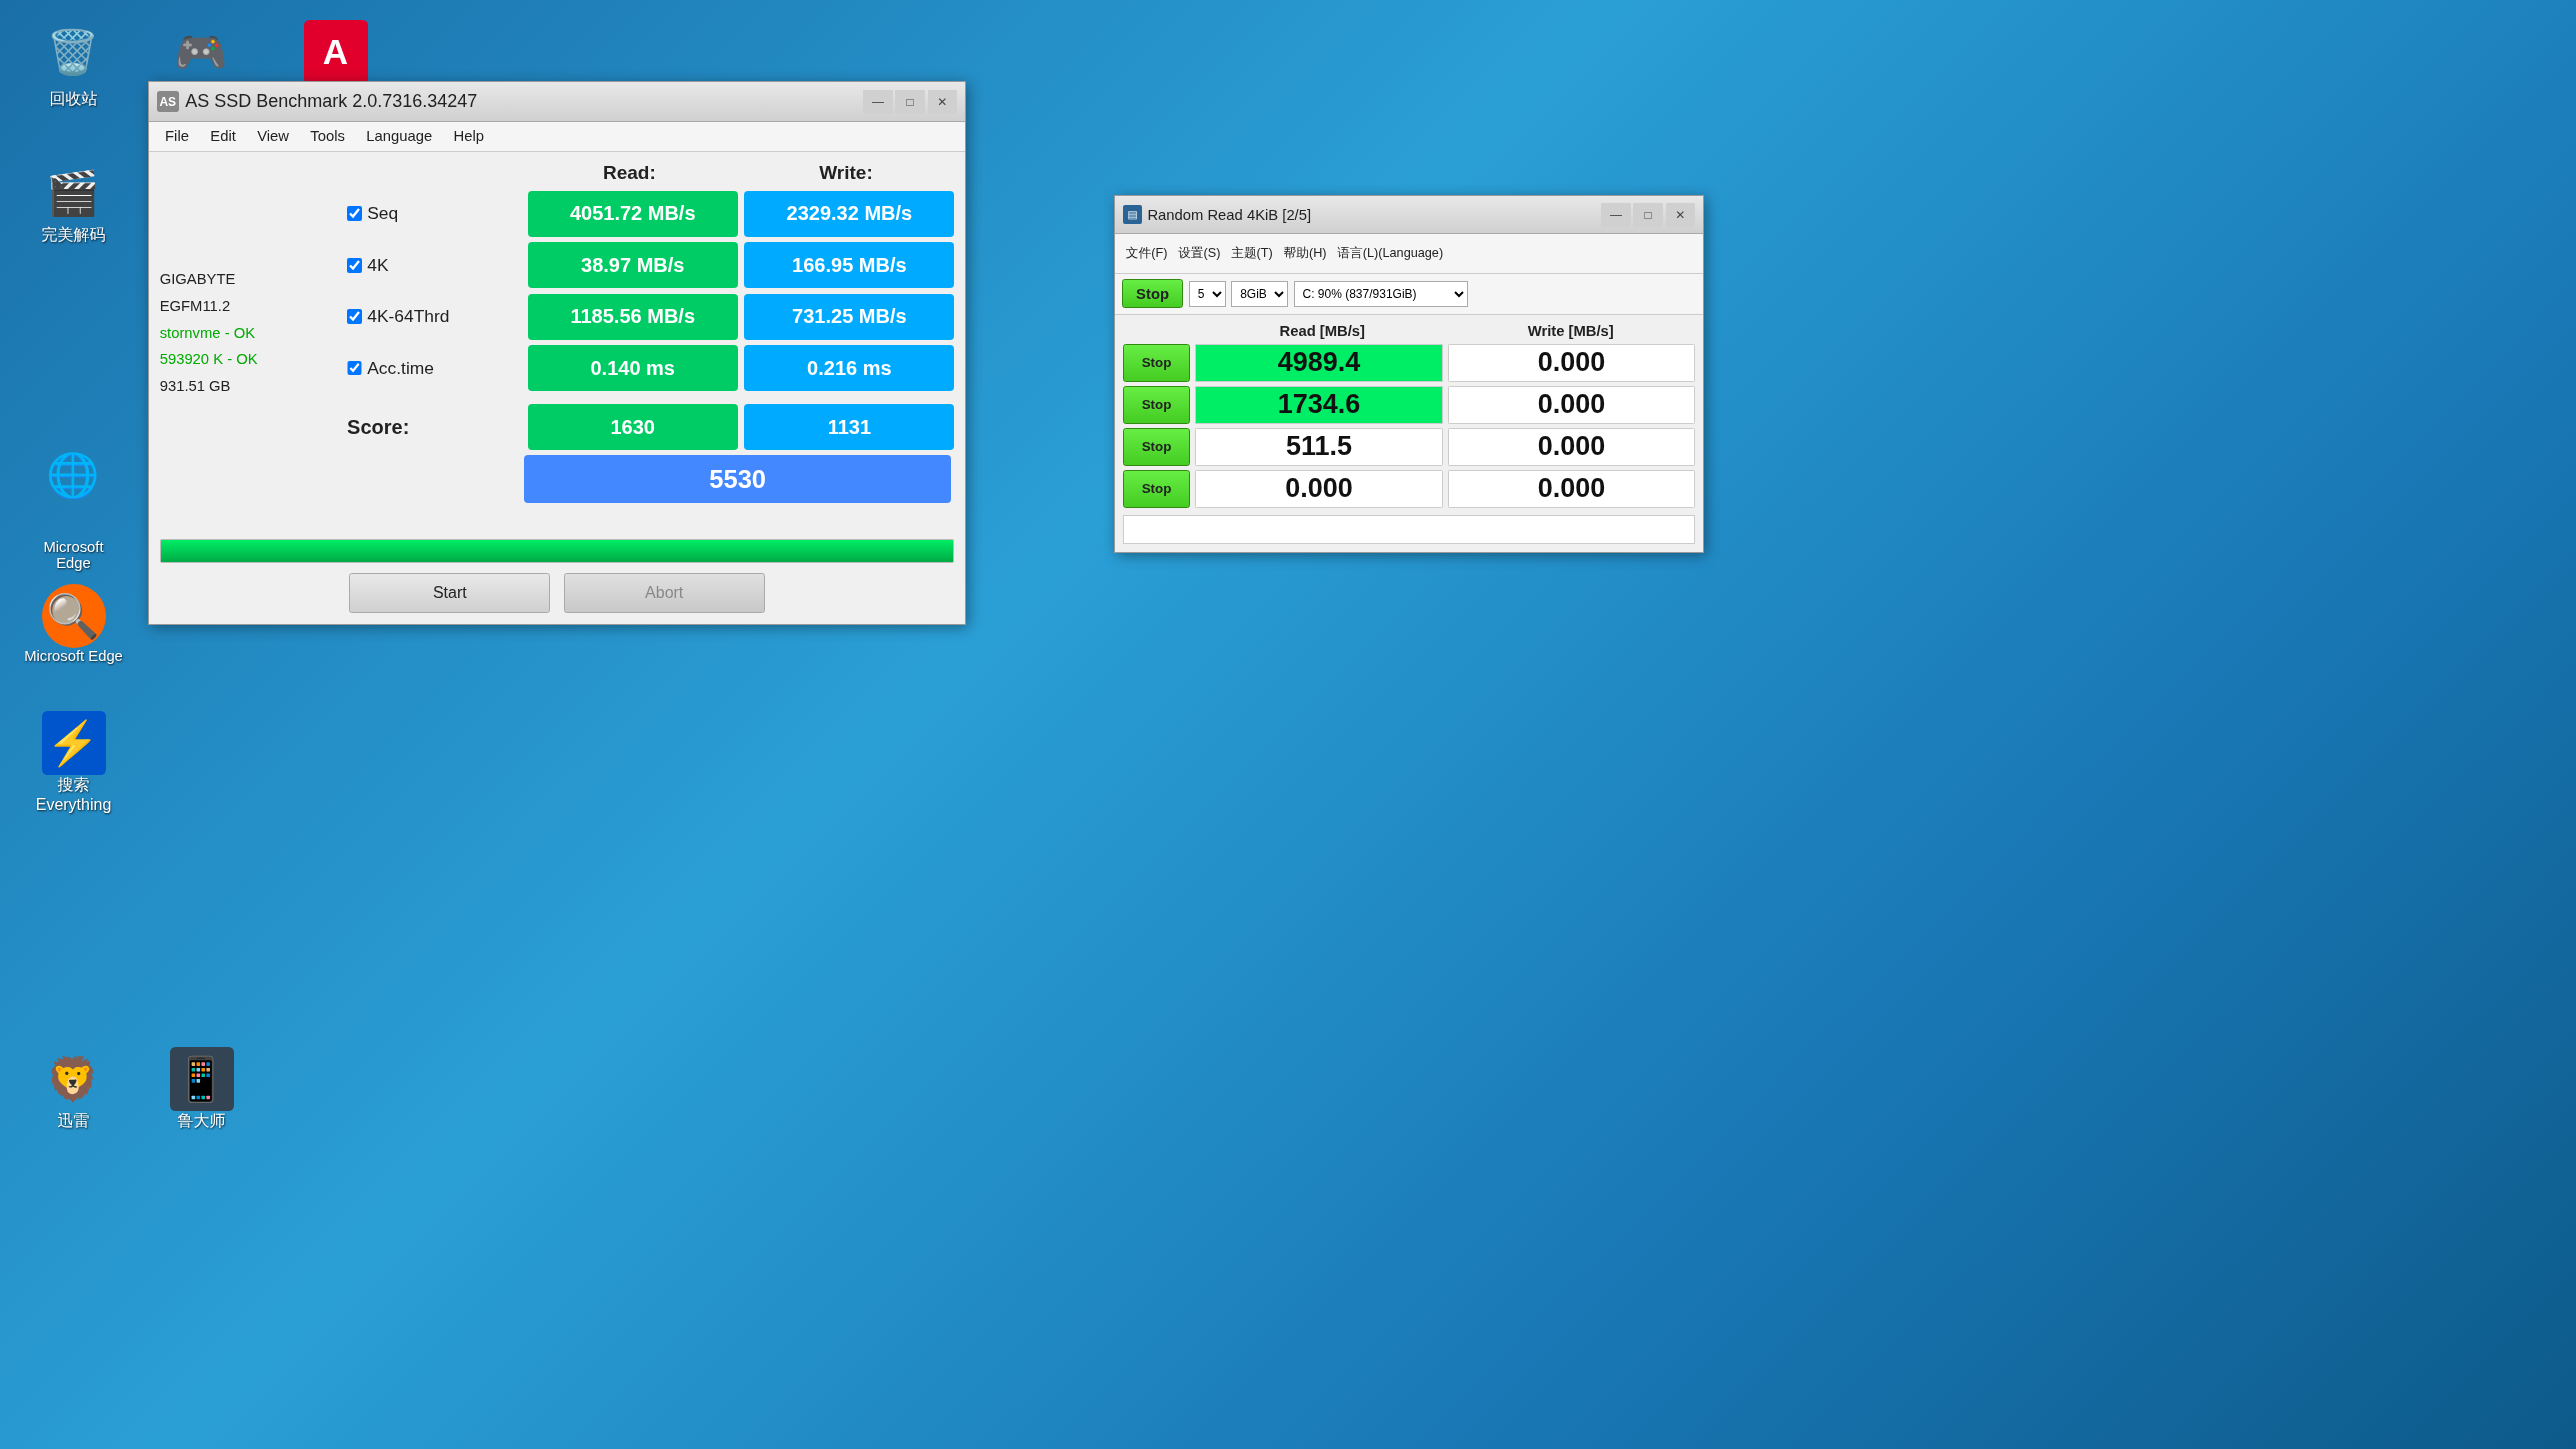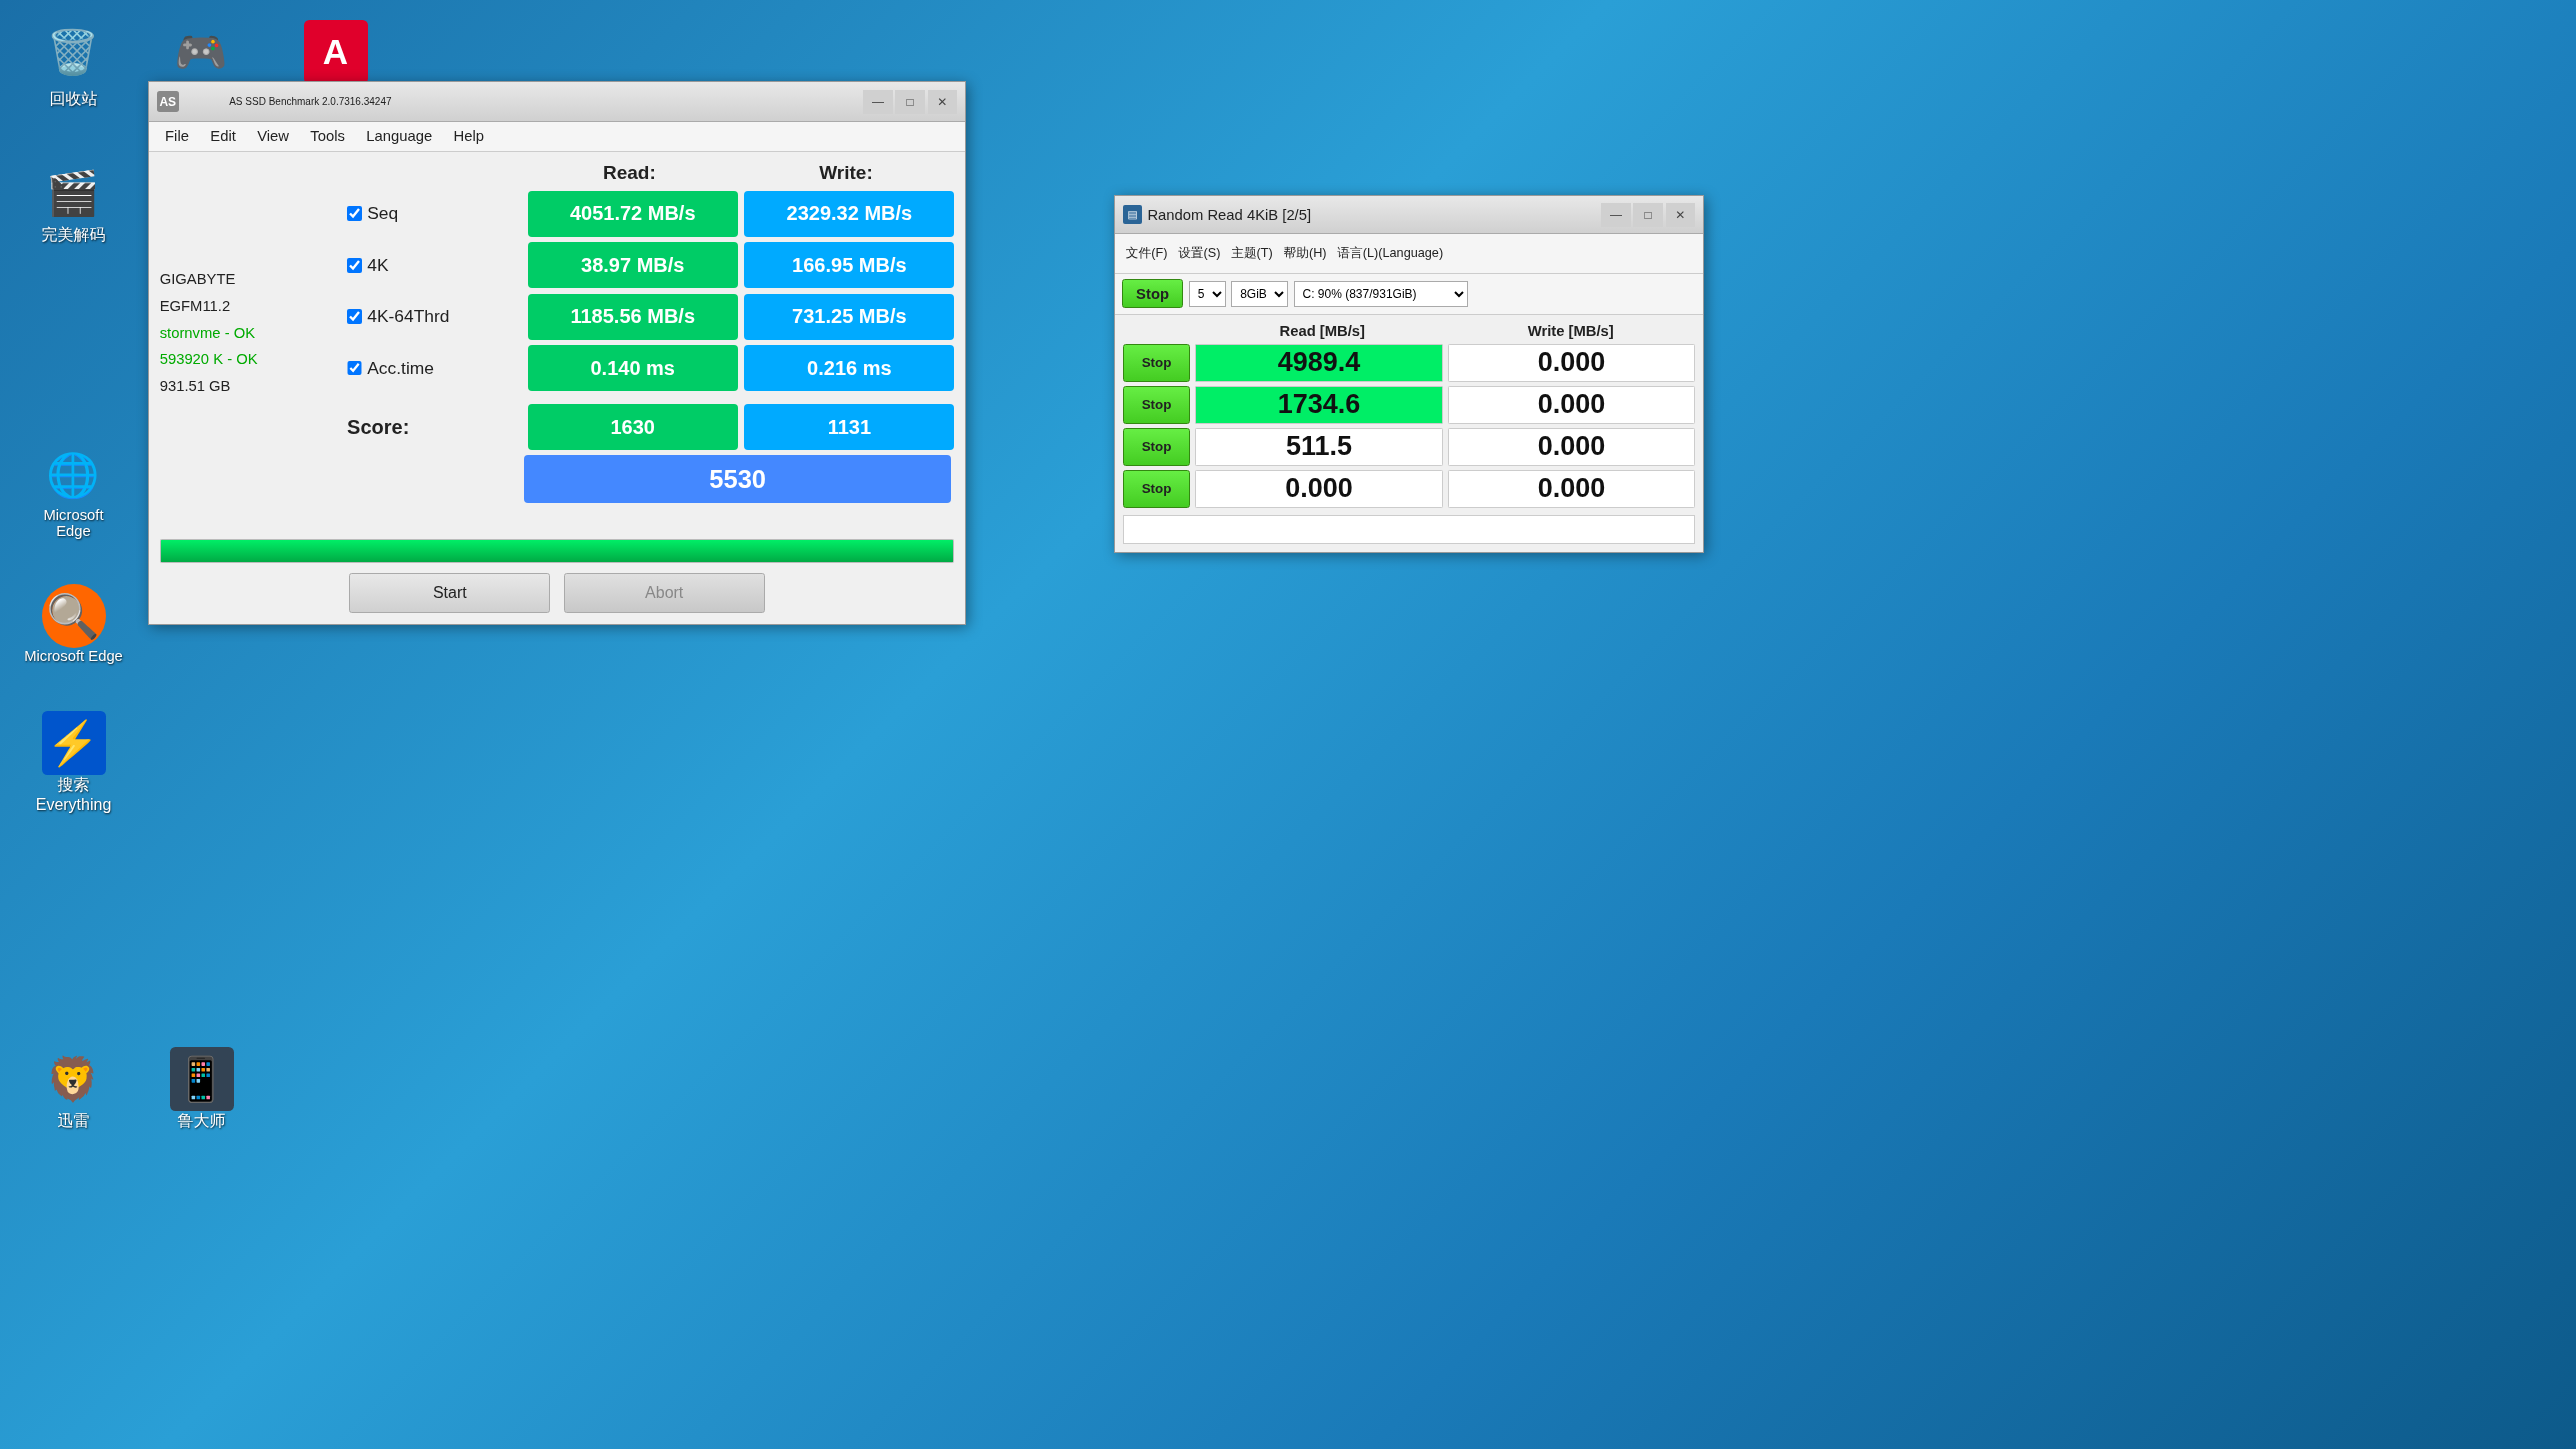--- a/index.html
+++ b/index.html
@@ -54,25 +54,24 @@
       height: 40px;
     }
     .window-titlebar .title-icon {
       width: 21.5px;
       height: 21.5px;
       margin-right: 6.7px;
       background: #888;
       border-radius: 2.7px;
     }
     .window-title {
-      font-size: 10px;
+      font-size: 18px;
       color: #222;
       font-weight: normal;
       flex: 1;
-      margin-left: 44px;
     }
     .window-controls {
       display: flex;
       gap: 2.7px;
     }
     .win-btn {
       width: 29.5px;
       height: 24px;
       border: none;
       background: #d0d0d0;
@@ -311,21 +310,21 @@
   <span style="color:white;font-size:16px;text-shadow:0.7px 0.7px 2px rgba(0,0,0,0.8);text-align:center;">Adobe</span>
 </div>
 
 <div class="desktop-icon" style="position:absolute; top:161px; left:20px; display:flex; flex-direction:column; align-items:center; width:107px; cursor:pointer;">
   <div style="width:64px;height:64px;display:flex;align-items:center;justify-content:center;font-size:43px;">🎬</div>
   <span style="color:white;font-size:16px;text-shadow:0.7px 0.7px 2px rgba(0,0,0,0.8);text-align:center;">完美解码</span>
 </div>
 
 <div class="desktop-icon" style="position:absolute; top:443px; left:20px; display:flex; flex-direction:column; align-items:center; width:107px; cursor:pointer;">
   <div style="width:64px;height:64px;display:flex;align-items:center;justify-content:center;font-size:43px;">🌐</div>
-  <span style="color:white;font-size:14.8px;text-shadow:0.7px 0.7px 2px rgba(0,0,0,0.8);text-align:center;">Microsoft<br>Edge</span>
+  <span style="color:white;font-size:14.8px;text-shadow:0.7px 0.7px 2px rgba(0,0,0,0.8);text-align:center;margin-top:32px;">Microsoft<br>Edge</span>
 </div>
 
 <div class="desktop-icon" style="position:absolute; top:584px; left:20px; display:flex; flex-direction:column; align-items:center; width:107px; cursor:pointer;">
   <div style="width:64px;height:64px;display:flex;align-items:center;justify-content:center;font-size:43px;background:#ff6600;border-radius:50%;">🔍</div>
   <span style="color:white;font-size:14.8px;text-shadow:0.7px 0.7px 2px rgba(0,0,0,0.8);text-align:center;">Microsoft Edge</span>
 </div>
 
 <div class="desktop-icon" style="position:absolute; top:711px; left:20px; display:flex; flex-direction:column; align-items:center; width:107px; cursor:pointer;">
   <div style="width:64px;height:64px;display:flex;align-items:center;justify-content:center;font-size:43px;background:#0055cc;border-radius:5.4px;">⚡</div>
   <span style="color:white;font-size:16px;text-shadow:0.7px 0.7px 2px rgba(0,0,0,0.8);text-align:center;">搜索Everything</span>

